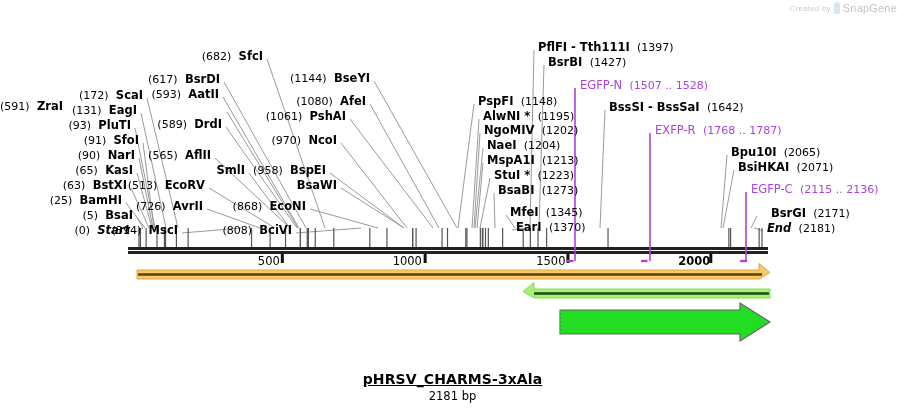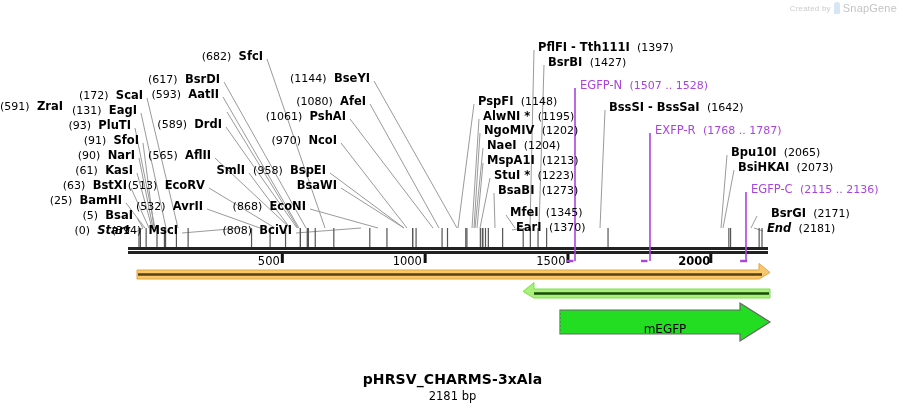--- a/index.html
+++ b/index.html
@@ -58,20 +58,21 @@
     font-family:"DejaVu Sans",sans-serif;
     white-space:nowrap;
   }
 
   
   .title{
     position:absolute;width:100%;text-align:center;
     font-weight:bold;font-size:14px;color:#000;
     font-family:"DejaVu Sans",sans-serif;
     letter-spacing:.1px;
+    text-decoration:underline;
   }
   .subtitle{
     position:absolute;width:100%;text-align:center;
     font-size:11.5px;color:#000;
     font-family:"DejaVu Sans",sans-serif;
   }
   .arrow-label{
     position:absolute;text-align:center;
     font-size:12px;color:#000;
     font-family:"DejaVu Sans",sans-serif;
@@ -258,28 +259,28 @@
           <line x1="561.5" y1="311" x2="561.5" y2="333" stroke="#22DD22" stroke-width="3" stroke-dasharray="2 2"></line>
         </g>
       </g>
   </svg>
 
   <div id="labels">
       <div class="lbl" style="left: 0px; top: 224px; width: 130px; text-align: right;"><span class="pos">(0)</span>&nbsp;&nbsp;<span class="nm it">Start</span></div>
       <div class="lbl" style="left: 0px; top: 209px; width: 133px; text-align: right;"><span class="pos">(5)</span>&nbsp;&nbsp;<span class="nm">BsaI</span></div>
       <div class="lbl" style="left: 0px; top: 194px; width: 122px; text-align: right;"><span class="pos">(25)</span>&nbsp;&nbsp;<span class="nm">BamHI</span></div>
       <div class="lbl" style="left: 0px; top: 179px; width: 127px; text-align: right;"><span class="pos">(63)</span>&nbsp;&nbsp;<span class="nm">BstXI</span></div>
-      <div class="lbl" style="left: 0px; top: 164px; width: 133px; text-align: right;"><span class="pos">(61)</span>&nbsp;&nbsp;<span class="nm">KasI</span></div>
+      <div class="lbl" style="left: 0px; top: 164px; width: 133px; text-align: right;"><span class="pos">(65)</span>&nbsp;&nbsp;<span class="nm">KasI</span></div>
       <div class="lbl" style="left: 0px; top: 149px; width: 135px; text-align: right;"><span class="pos">(90)</span>&nbsp;&nbsp;<span class="nm">NarI</span></div>
       <div class="lbl" style="left: 0px; top: 134px; width: 139px; text-align: right;"><span class="pos">(91)</span>&nbsp;&nbsp;<span class="nm">SfoI</span></div>
       <div class="lbl" style="left: 0px; top: 119px; width: 131px; text-align: right;"><span class="pos">(93)</span>&nbsp;&nbsp;<span class="nm">PluTI</span></div>
       <div class="lbl" style="left: 0px; top: 104px; width: 137px; text-align: right;"><span class="pos">(131)</span>&nbsp;&nbsp;<span class="nm">EagI</span></div>
       <div class="lbl" style="left: 0px; top: 89px; width: 143px; text-align: right;"><span class="pos">(172)</span>&nbsp;&nbsp;<span class="nm">ScaI</span></div>
       <div class="lbl" style="left: 0px; top: 224px; width: 178px; text-align: right;"><span class="pos">(394)</span>&nbsp;&nbsp;<span class="nm">MscI</span></div>
-      <div class="lbl" style="left: 0px; top: 200px; width: 203px; text-align: right;"><span class="pos">(532)</span>&nbsp;&nbsp;<span class="nm">AvrII</span></div>
+      <div class="lbl" style="left: 0px; top: 200px; width: 203px; text-align: right;"><span class="pos">(726)</span>&nbsp;&nbsp;<span class="nm">AvrII</span></div>
       <div class="lbl" style="left: 0px; top: 179px; width: 205px; text-align: right;"><span class="pos">(513)</span>&nbsp;&nbsp;<span class="nm">EcoRV</span></div>
       <div class="lbl" style="left: 0px; top: 164px; width: 245px; text-align: right;"><span class="nm">SmlI</span></div>
       <div class="lbl" style="left: 0px; top: 149px; width: 211px; text-align: right;"><span class="pos">(565)</span>&nbsp;&nbsp;<span class="nm">AflII</span></div>
       <div class="lbl" style="left: 0px; top: 118px; width: 222px; text-align: right;"><span class="pos">(589)</span>&nbsp;&nbsp;<span class="nm">DrdI</span></div>
       <div class="lbl" style="left: 0px; top: 100px; width: 223px; text-align: left;"><span class="pos">(591)</span>&nbsp;&nbsp;<span class="nm">ZraI</span></div>
       <div class="lbl" style="left: 0px; top: 88px; width: 219px; text-align: right;"><span class="pos">(593)</span>&nbsp;&nbsp;<span class="nm">AatII</span></div>
       <div class="lbl" style="left: 0px; top: 73px; width: 220px; text-align: right;"><span class="pos">(617)</span>&nbsp;&nbsp;<span class="nm">BsrDI</span></div>
       <div class="lbl" style="left: 0px; top: 50px; width: 263px; text-align: right;"><span class="pos">(682)</span>&nbsp;&nbsp;<span class="nm">SfcI</span></div>
       <div class="lbl" style="left: 0px; top: 224px; width: 292px; text-align: right;"><span class="pos">(808)</span>&nbsp;&nbsp;<span class="nm">BciVI</span></div>
       <div class="lbl" style="left: 0px; top: 200px; width: 306px; text-align: right;"><span class="pos">(868)</span>&nbsp;&nbsp;<span class="nm">EcoNI</span></div>
@@ -295,32 +296,31 @@
       <div class="lbl" style="left: 487px; top: 139px;"><span class="nm">NaeI</span>&nbsp;&nbsp;<span class="pos">(1204)</span></div>
       <div class="lbl" style="left: 487px; top: 154px;"><span class="nm">MspA1I</span>&nbsp;&nbsp;<span class="pos">(1213)</span></div>
       <div class="lbl" style="left: 494px; top: 169px;"><span class="nm">StuI *</span>&nbsp;&nbsp;<span class="pos">(1223)</span></div>
       <div class="lbl" style="left: 498px; top: 184px;"><span class="nm">BsaBI</span>&nbsp;&nbsp;<span class="pos">(1273)</span></div>
       <div class="lbl" style="left: 510px; top: 206px;"><span class="nm">MfeI</span>&nbsp;&nbsp;<span class="pos">(1345)</span></div>
       <div class="lbl" style="left: 516px; top: 221px;"><span class="nm">EarI</span>&nbsp;&nbsp;<span class="pos">(1370)</span></div>
       <div class="lbl" style="left: 538px; top: 41px;"><span class="nm">PflFI - Tth111I</span>&nbsp;&nbsp;<span class="pos">(1397)</span></div>
       <div class="lbl" style="left: 548px; top: 56px;"><span class="nm">BsrBI</span>&nbsp;&nbsp;<span class="pos">(1427)</span></div>
       <div class="lbl" style="left: 609px; top: 101px;"><span class="nm">BssSI - BssSaI</span>&nbsp;&nbsp;<span class="pos">(1642)</span></div>
       <div class="lbl" style="left: 731px; top: 146px;"><span class="nm">Bpu10I</span>&nbsp;&nbsp;<span class="pos">(2065)</span></div>
-      <div class="lbl" style="left: 738px; top: 161px;"><span class="nm">BsiHKAI</span>&nbsp;&nbsp;<span class="pos">(2073)</span></div>
+      <div class="lbl" style="left: 738px; top: 161px;"><span class="nm">BsiHKAI</span>&nbsp;&nbsp;<span class="pos">(2071)</span></div>
       <div class="lbl" style="left: 761px; top: 207px; margin-left: 10px;"><span class="nm">BsrGI</span>&nbsp;&nbsp;<span class="pos">(2171)</span></div>
       <div class="lbl" style="left: 767px; top: 222px;"><span class="nm it">End</span>&nbsp;&nbsp;<span class="pos">(2181)</span></div>
       <div class="lbl feat" style="left: 580px; top: 79px;"><span class="nm">EGFP-N</span>&nbsp;&nbsp;<span class="pos">(1507 .. 1528)</span></div>
       <div class="lbl feat" style="left: 655px; top: 124px;"><span class="nm">EXFP-R</span>&nbsp;&nbsp;<span class="pos">(1768 .. 1787)</span></div>
       <div class="lbl feat" style="left: 751px; top: 183px;"><span class="nm">EGFP-C</span>&nbsp;&nbsp;<span class="pos">(2115 .. 2136)</span></div>
     </div>
 
   <div id="ruler-nums">
       <div class="tick-num" style="left: 249.824px; top: 254px; width: 30px; text-align: right;">500</div>
       <div class="tick-num" style="left: 392.649px; top: 254px; width: 30px; ">1000</div>
       <div class="tick-num" style="left: 535.473px; top: 254px; width: 30px; text-align: right;">1500</div>
       <div class="tick-num" style="left: 678.298px; top: 254px; width: 30px; text-align: right; font-weight: bold;">2000</div>
     </div>
 
-  <div class="arrow-label" id="megfp-label" style="left:560px;top:322px;width:210px;">mEGFP</div>
 
   <div class="title" style="top:371px;">pHRSV_CHARMS-3xAla</div>
   <div class="subtitle" style="top:389px;">2181 bp</div>
 </div>
 
 </body></html>

